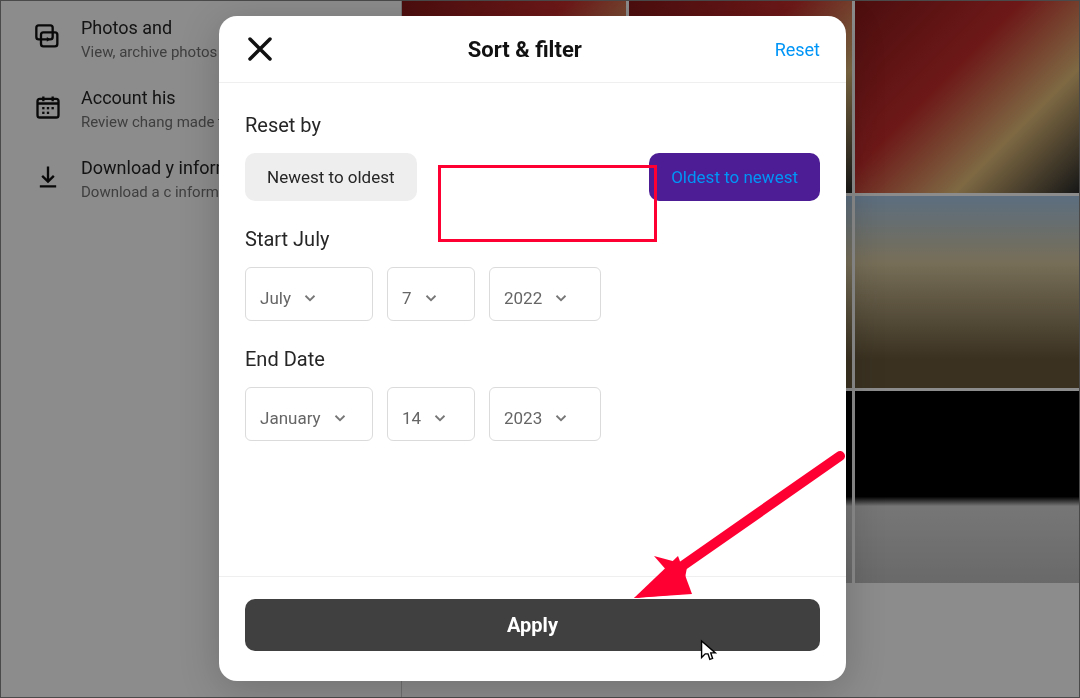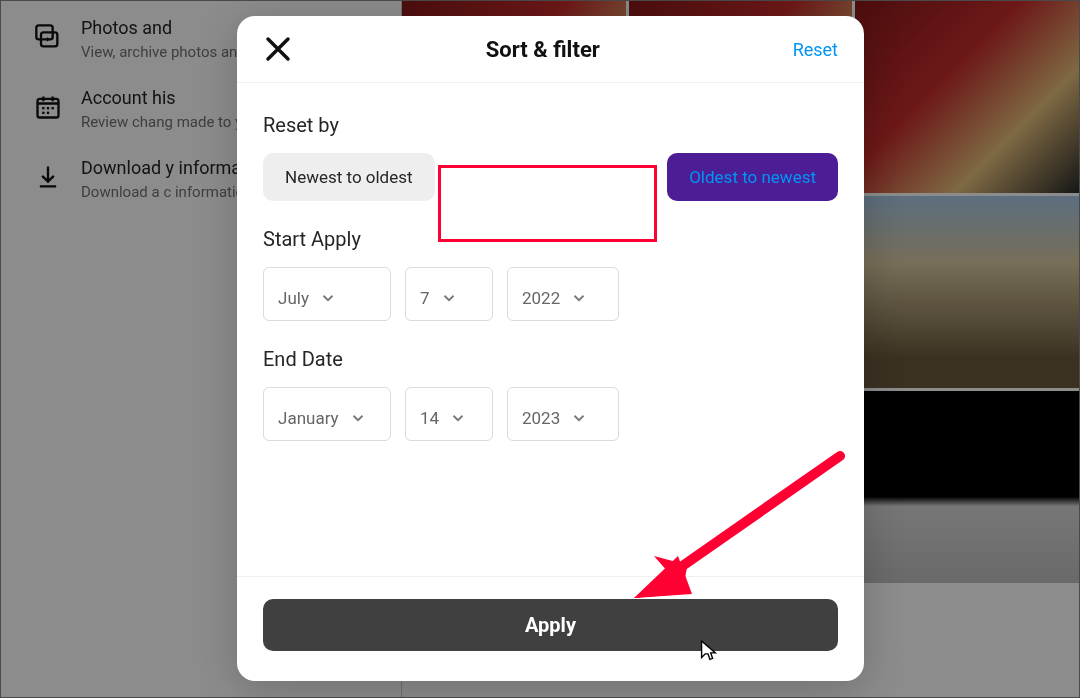--- a/index.html
+++ b/index.html
@@ -19,21 +19,21 @@
     .thumb { background: #222; }
     .thumb.a { background: linear-gradient(135deg,#8b1a1a,#c72c2c 40%,#e6c07b 70%,#2a2a2a); }
     .thumb.b { background: linear-gradient(150deg,#3d2c1a,#a8835b 50%,#7a5838); }
     .thumb.c { background: linear-gradient(180deg,#a8c8e8 0%,#d9c9a0 35%,#6b5a3d 85%); }
     .thumb.d { background: linear-gradient(180deg,#000 0%,#000 55%,#d8d8d8 60%,#c0c0c0 100%); }
 
     
     .scrim { position: absolute; inset: 0; background: rgba(0,0,0,.45); }
 
     
-    .modal { position: absolute; top: 16px; left: 237px; width: 627px; height: 665px; background: #fff; border-radius: 18px; box-shadow: 0 8px 40px rgba(0,0,0,.2); display: flex; flex-direction: column; overflow: hidden; }
+    .modal { position: absolute; top: 16px; left: 219px; width: 627px; height: 665px; background: #fff; border-radius: 18px; box-shadow: 0 8px 40px rgba(0,0,0,.2); display: flex; flex-direction: column; overflow: hidden; }
     .modal-header { display: flex; align-items: center; justify-content: space-between; padding: 18px 26px 18px 26px; border-bottom: 1px solid #efefef; }
     .close-btn { width: 30px; height: 30px; display:flex; align-items:center; justify-content:center; cursor: pointer; }
     .close-btn svg { width: 30px; height: 30px; }
     .modal-title { font-size: 22px; font-weight: 700; color: #111; }
     .reset-link { color: #0095F6; font-size: 18px; cursor: pointer; }
 
     .modal-body { flex: 1; padding: 18px 26px 0 26px; overflow: auto; }
     .section-label { font-size: 20px; color: #262626; margin: 12px 0 16px; }
 
     .pill-row { display:flex; gap: 14px; justify-content: space-between; }
@@ -132,21 +132,21 @@
     <div class="modal-title">Sort &amp; filter</div>
     <div class="reset-link">Reset</div>
   </div>
   <div class="modal-body">
     <div class="section-label">Reset by</div>
     <div class="pill-row">
       <button class="pill inactive">Newest to oldest</button>
       <button class="pill active">Oldest to newest</button>
     </div>
 
-    <div class="section-label" style="margin-top:26px">Start Apply</div>
+    <div class="section-label" style="margin-top:26px">Start July</div>
     <div class="date-row">
       <button class="dropdown" style="width:128px">
         <span>July</span>
         <span class="chev">
             <svg viewBox="0 0 24 24">
               <path d="M6 9l6 6 6-6" fill="none" stroke="currentColor" stroke-width="2.4"></path>
             </svg>
           </span>
       </button>
       <button class="dropdown" style="width:88px">

